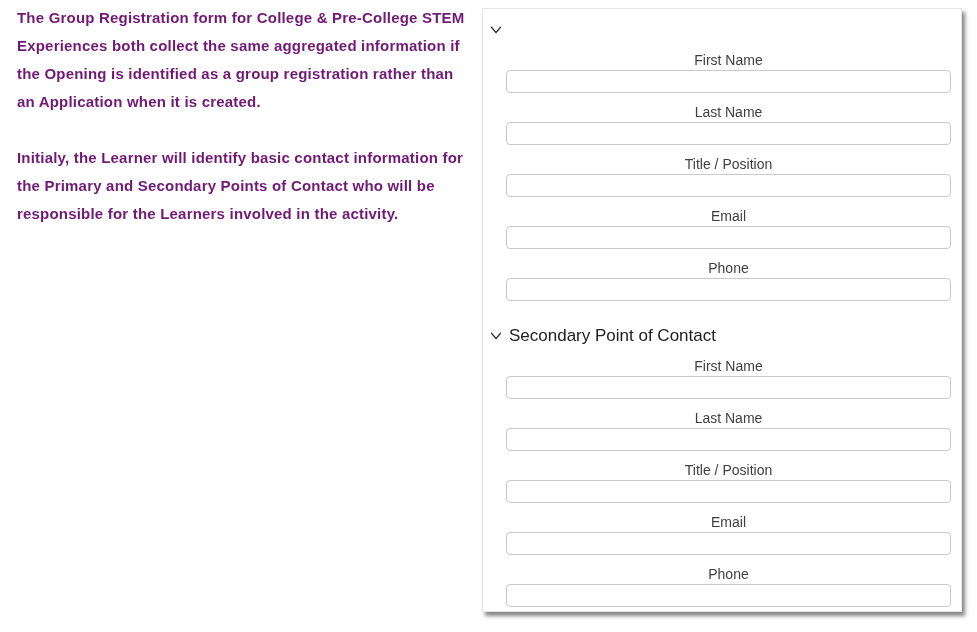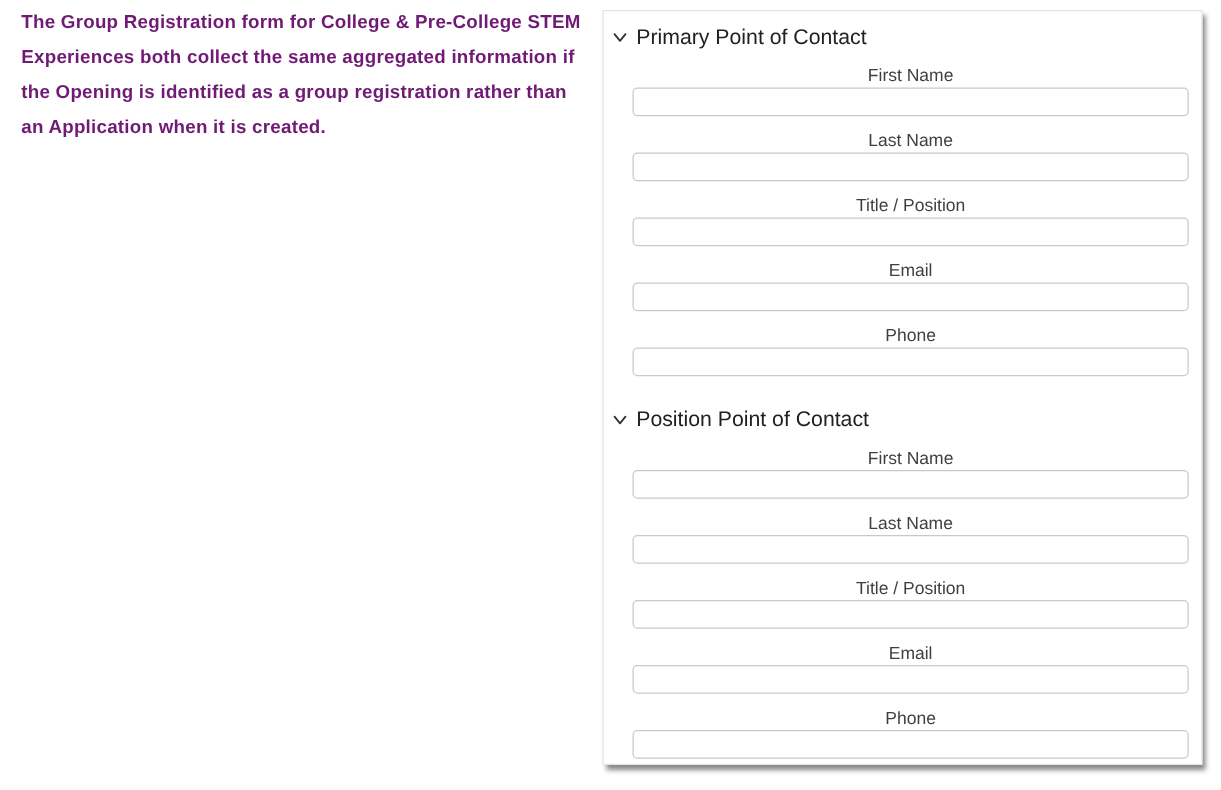--- a/index.html
+++ b/index.html
@@ -53,28 +53,28 @@
     font-family:"Liberation Sans", sans-serif;
     outline:none;
   }
 </style>
 </head>
 <body>
 
 <main class="page">
   <div class="notes" style="color: #701a75;">
       <p class="note-para">The Group Registration form for College &amp; Pre-College STEM Experiences both collect the same aggregated information if the Opening is identified as a group registration rather than an Application when it is created.</p>
+      <p class="note-para">Initialy, the Learner will identify basic contact information for the Primary and Secondary Points of Contact who will be responsible for the Learners involved in the activity.</p>
     </div>
   <div class="panel">
       <section class="contact-section">
         <div class="section-header">
           <svg class="chev" width="14" height="14" viewBox="0 0 16 16">
             <polyline points="3,5 8,11 13,5" fill="none" stroke="#333333" stroke-width="1.7" stroke-linecap="round" stroke-linejoin="round"></polyline>
           </svg>
-          <span class="section-title">Primary Point of Contact</span>
         </div>
         <div class="field-group">
           <label class="field-label">First Name</label>
           <input type="text" class="field-input" value="" style="">
         </div>
         <div class="field-group">
           <label class="field-label">Last Name</label>
           <input type="text" class="field-input" value="" style="">
         </div>
         <div class="field-group">
@@ -88,21 +88,21 @@
         <div class="field-group">
           <label class="field-label">Phone</label>
           <input type="text" class="field-input" value="" style="">
         </div>
       </section>
       <section class="contact-section">
         <div class="section-header">
           <svg class="chev" width="14" height="14" viewBox="0 0 16 16">
             <polyline points="3,5 8,11 13,5" fill="none" stroke="#333333" stroke-width="1.7" stroke-linecap="round" stroke-linejoin="round"></polyline>
           </svg>
-          <span class="section-title">Position Point of Contact</span>
+          <span class="section-title">Secondary Point of Contact</span>
         </div>
         <div class="field-group">
           <label class="field-label">First Name</label>
           <input type="text" class="field-input" value="" style="">
         </div>
         <div class="field-group">
           <label class="field-label">Last Name</label>
           <input type="text" class="field-input" value="" style="">
         </div>
         <div class="field-group">

